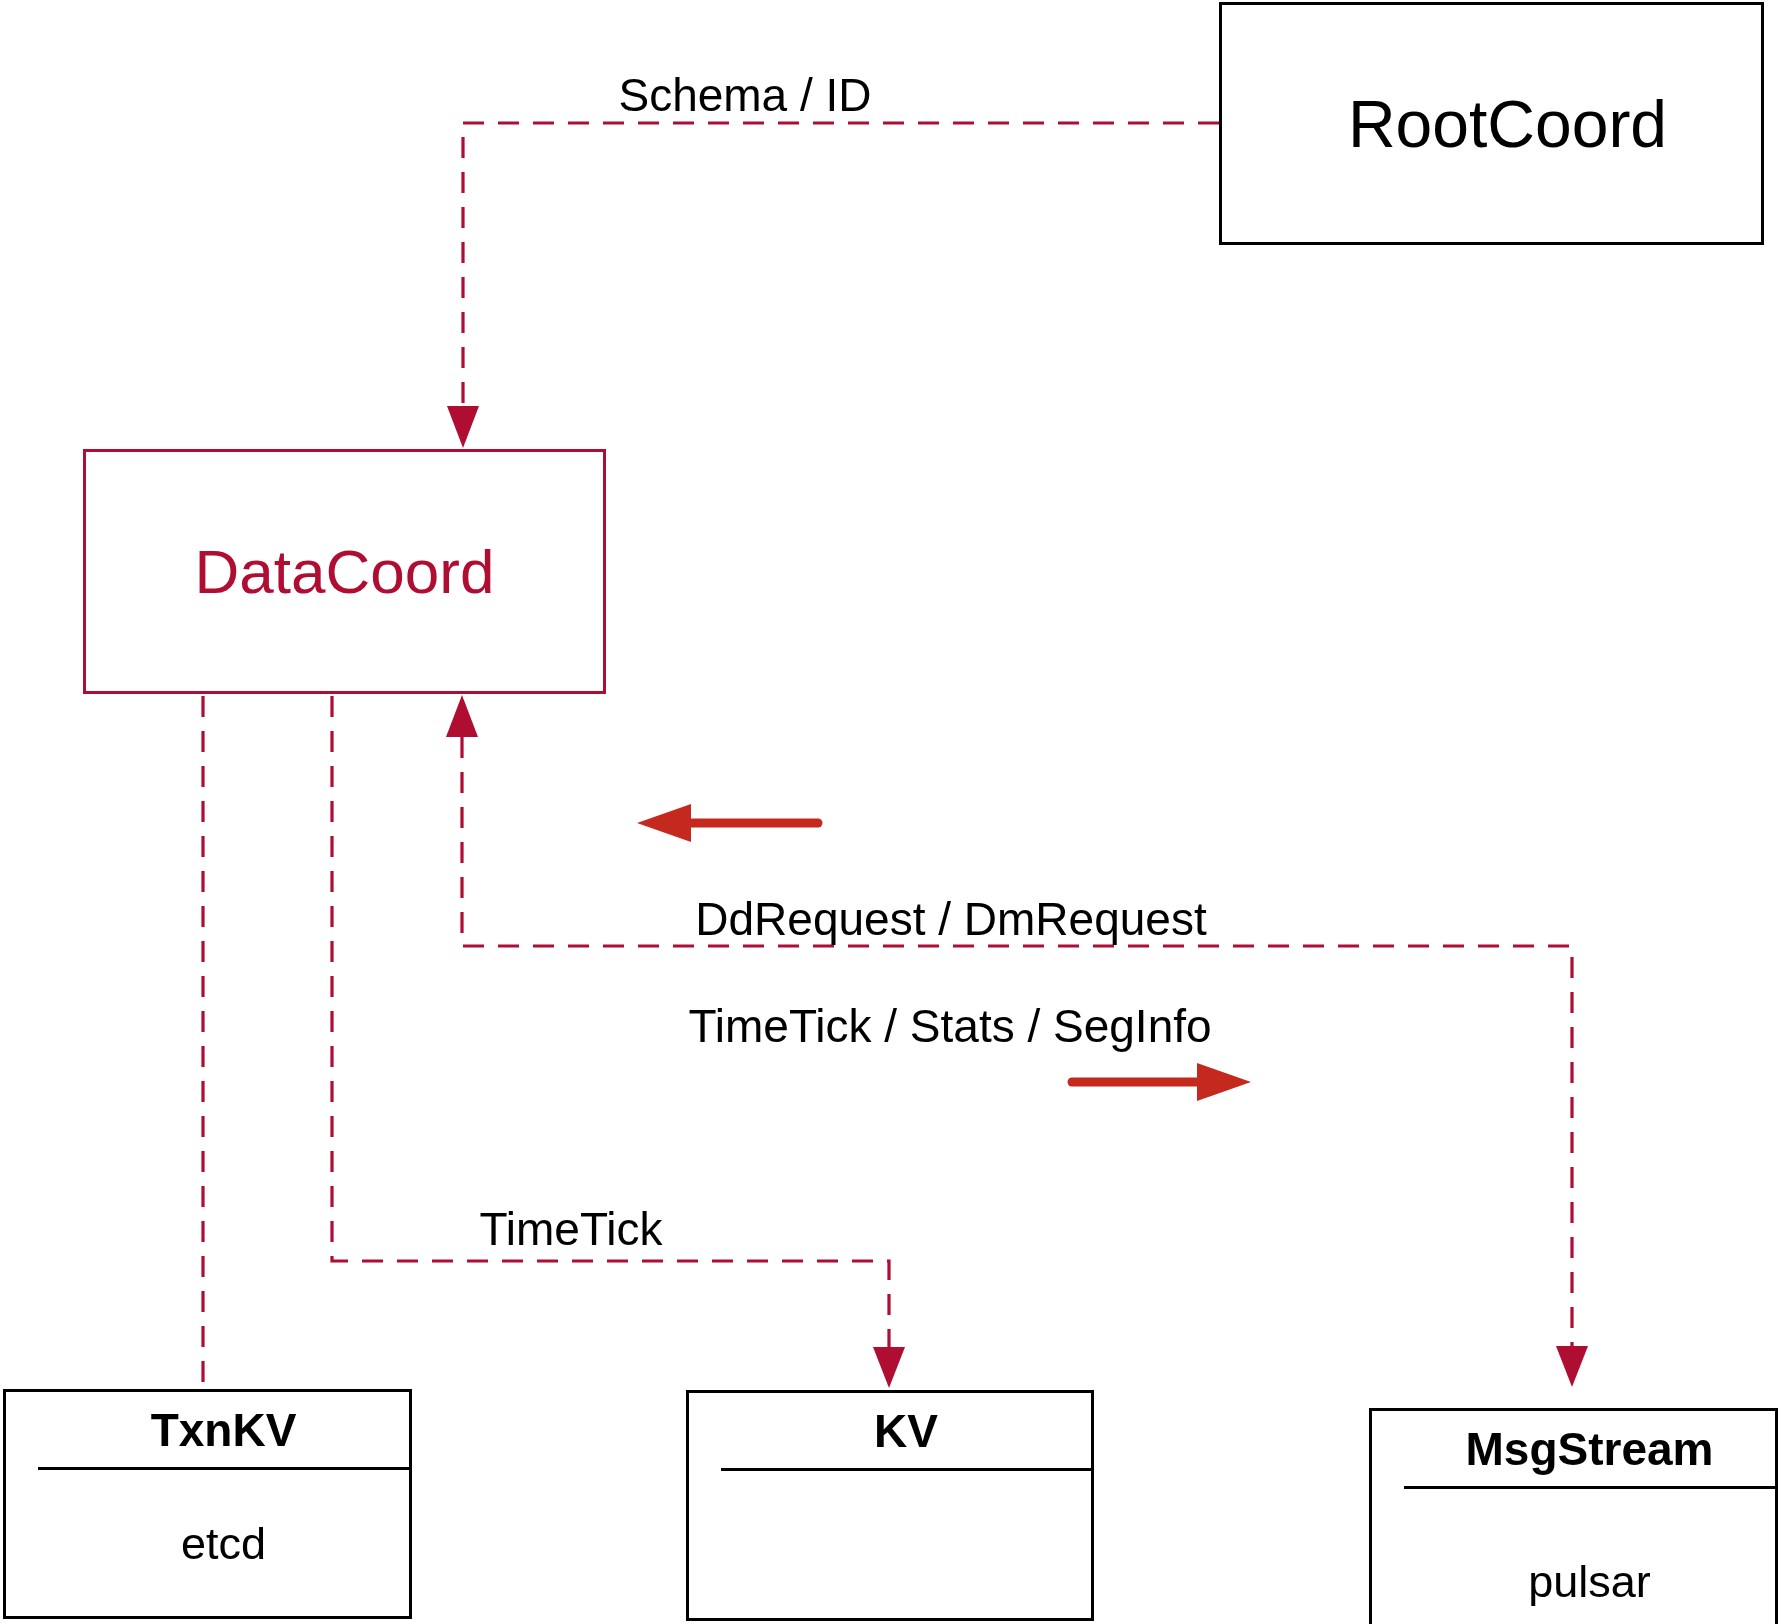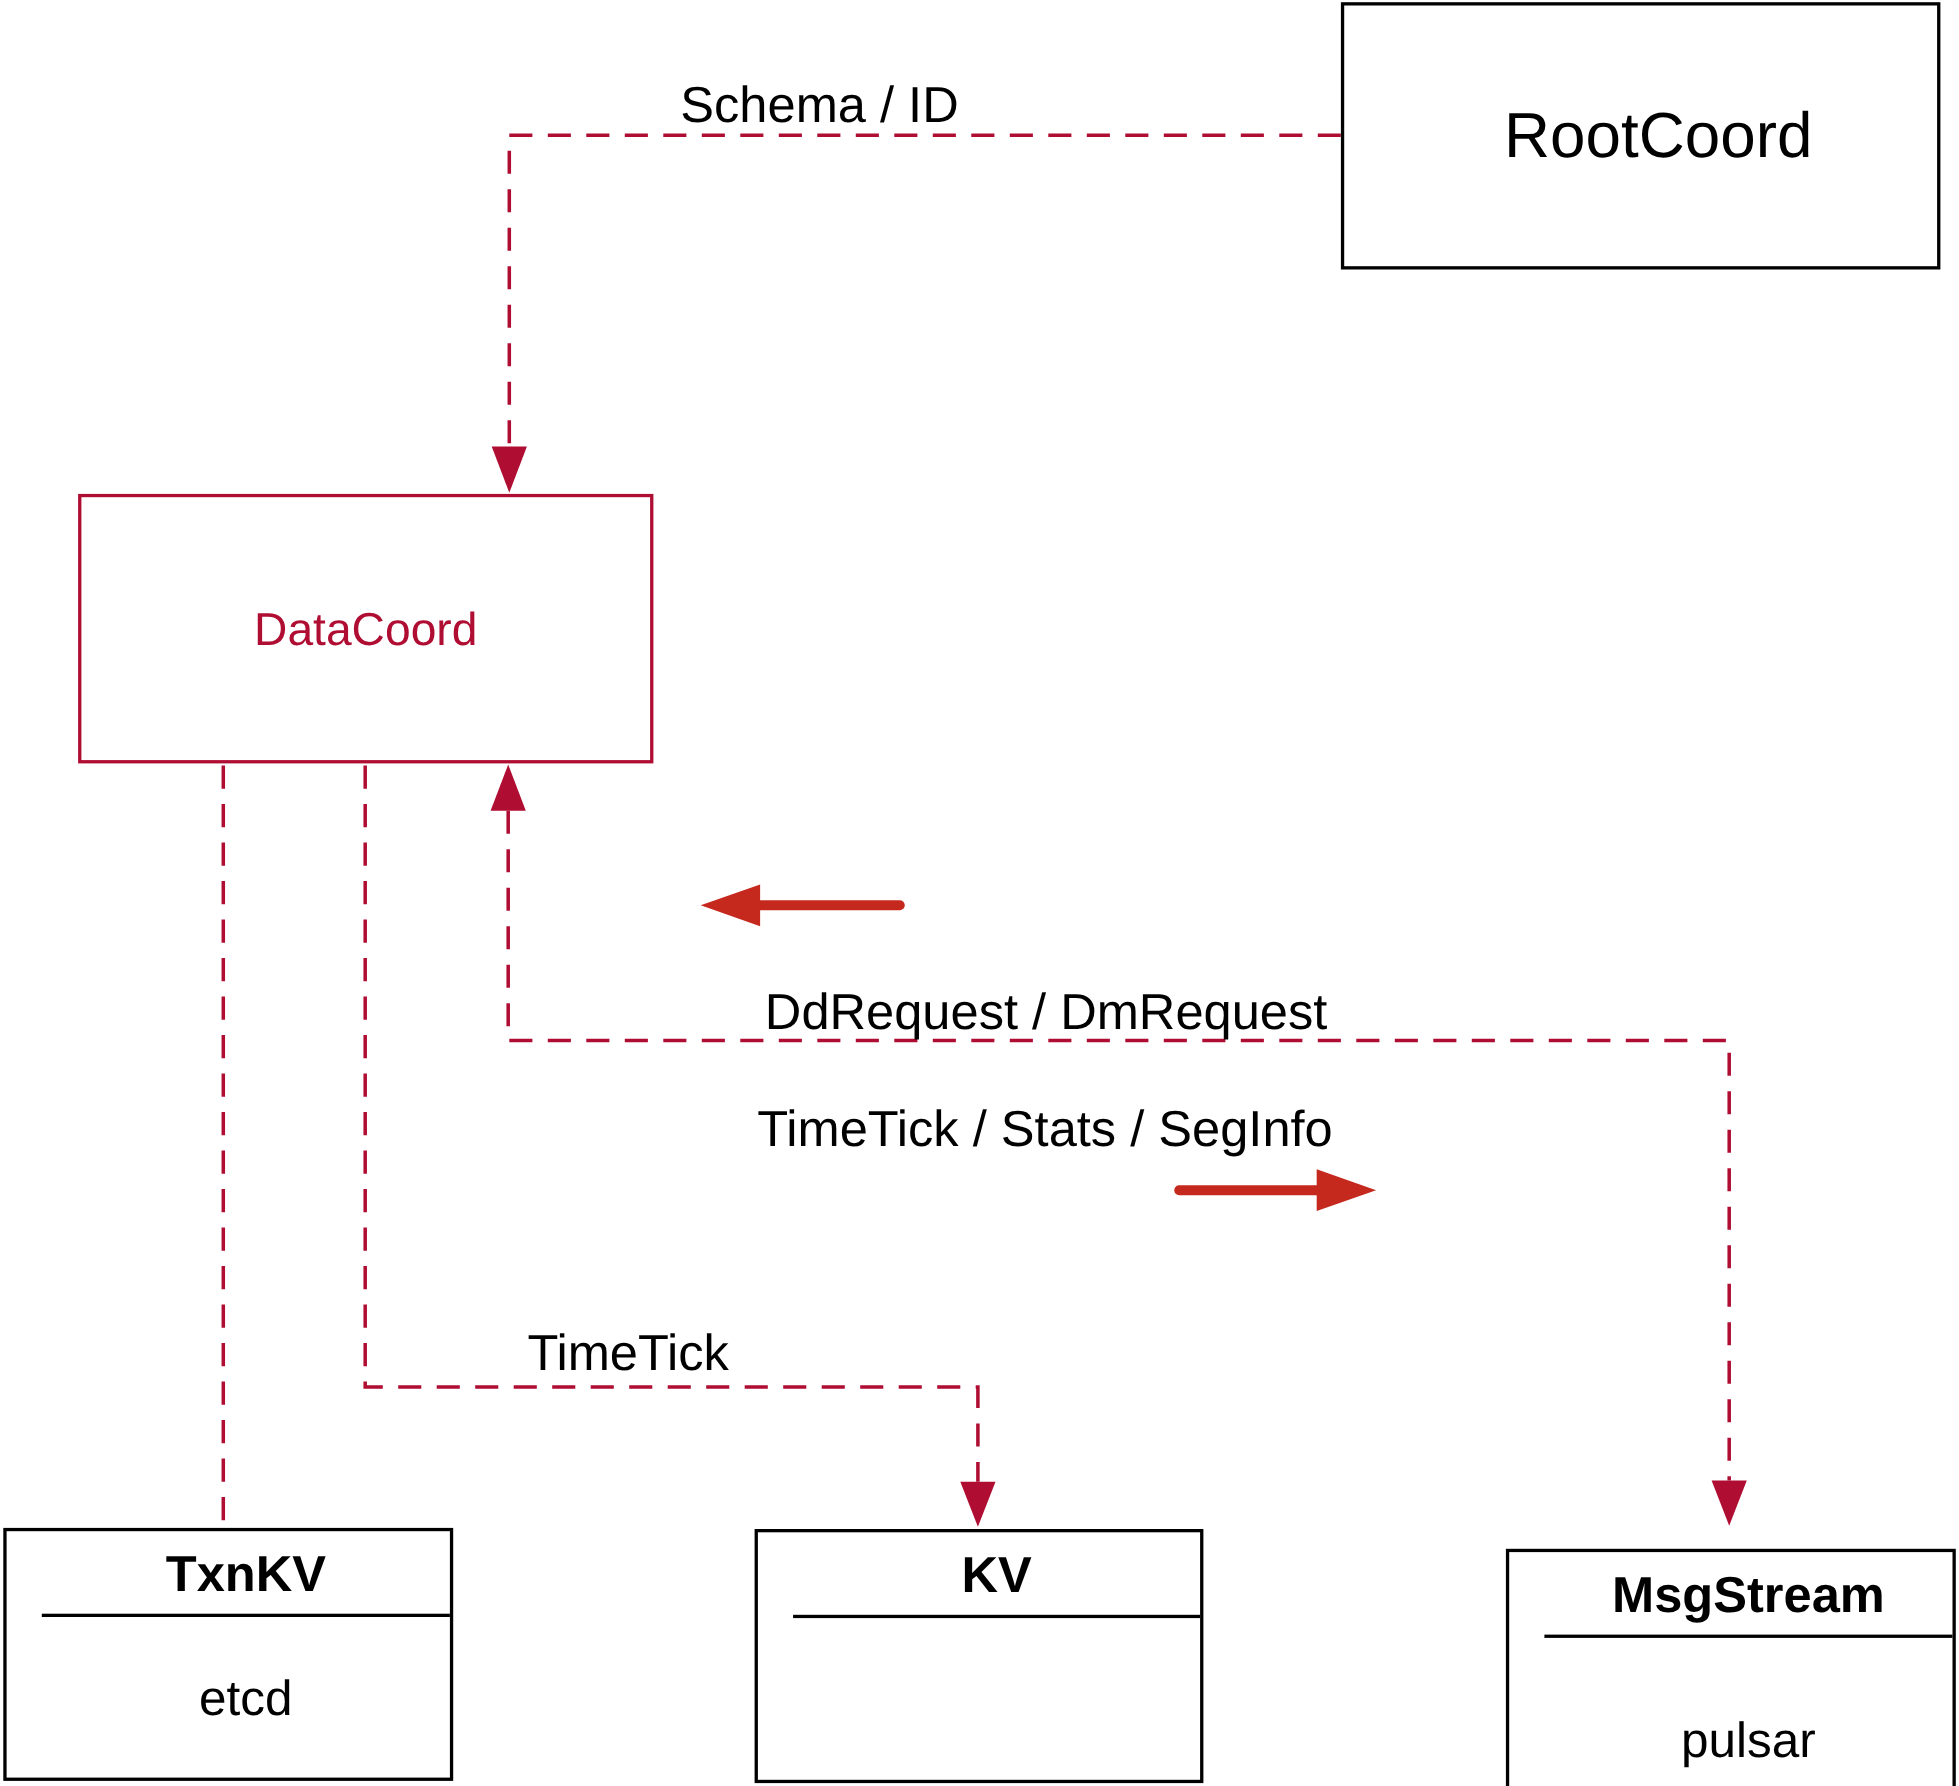--- a/index.html
+++ b/index.html
@@ -37,22 +37,22 @@
   .flow-head { fill: var(--arrow-red); stroke: none; }
 
   .node {
     position: absolute;
     box-sizing: border-box;
     background: #ffffff;
     display: flex;
     align-items: center;
     justify-content: center;
   }
-  .plain-node { border: 3px solid var(--box-black); color: #000000; font-size: 58px; padding-left: 32px; }
-  .red-node   { border: 3px solid var(--line-red);  color: var(--line-red); font-size: 42px; }
+  .plain-node { border: 3px solid var(--box-black); color: #000000; font-size: 66px; padding-left: 32px; }
+  .red-node   { border: 3px solid var(--line-red);  color: var(--line-red); font-size: 62px; margin-left: 12px; }
 
   .record-node {
     position: absolute;
     box-sizing: border-box;
     border: 3px solid var(--box-black);
     background: #ffffff;
     display: flex;
     flex-direction: column;
     padding-left: 32px;
   }

